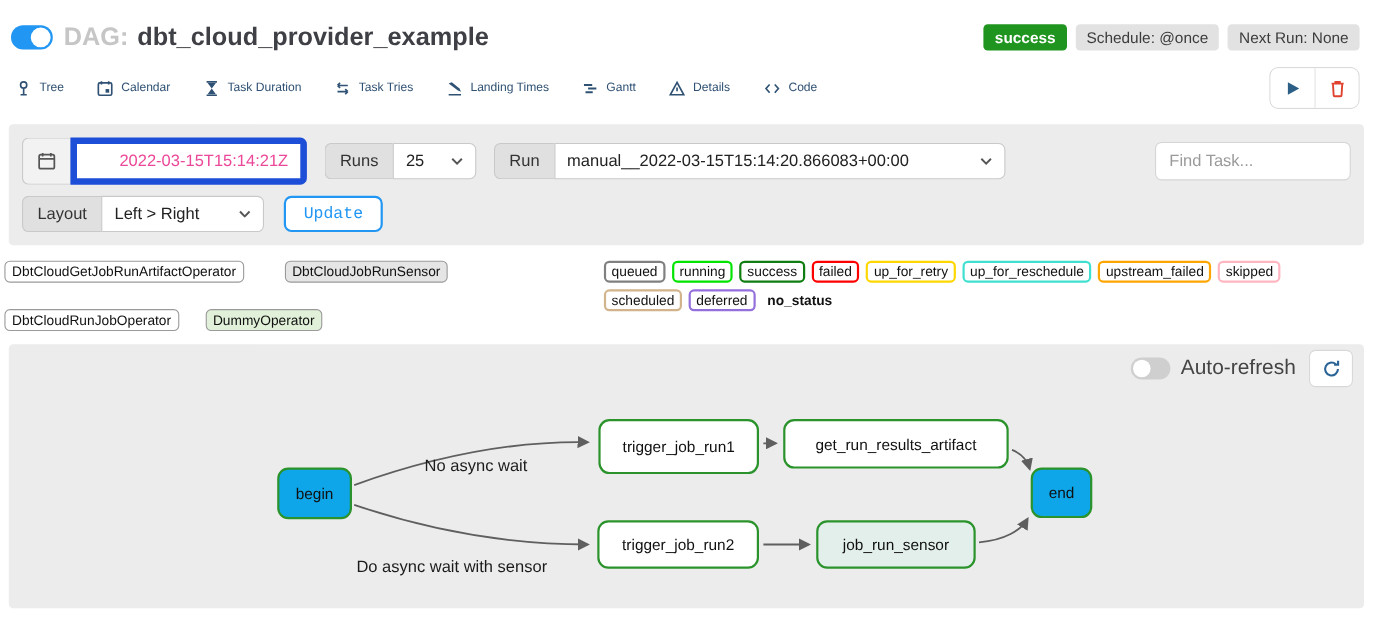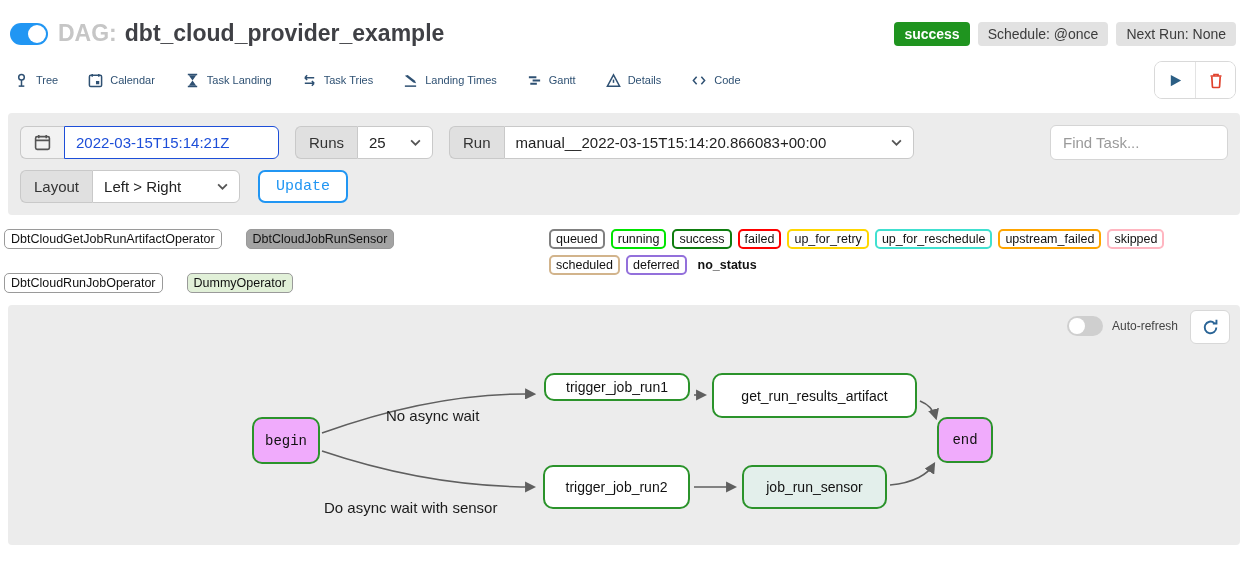--- a/index.html
+++ b/index.html
@@ -41,74 +41,74 @@
 
   
   .filter-panel { margin: 4px 8px 0; background: #ececec; border-radius: 4px; padding: 12px; }
   .frow { display: flex; align-items: center; }
   .frow + .frow { margin-top: 10px; }
   .igroup { display: flex; align-items: stretch; margin-right: 16px; }
   .addon { background: #e0e0e0; border: 1px solid #c9c9c9; border-right: none;
     border-radius: 6px 0 0 6px; padding: 7px 13px; font-size: 15px; color: #333;
     display: flex; align-items: center; }
   .addon.btnlike { background: #f2f2f2; cursor: pointer; }
-  .tinput { border: 1px solid #1d4ed8; border-radius: 0 6px 6px 0; padding: 7px 11px;
-    font-size: 15px; color: #1d4ed8; background: #fff; outline: none;
-    font-family: "Liberation Sans", sans-serif; }
+  .tinput { border: 6px solid #1d4ed8; border-radius: 0 6px 6px 0; padding: 7px 11px;
+    font-size: 15px; color: #ec4899; background: #fff; outline: none;
+    font-family: "Liberation Sans", sans-serif; text-align: right; }
   .selbox { border: 1px solid #c9c9c9; border-radius: 0 6px 6px 0; padding: 7px 11px;
     font-size: 15px; color: #222; background: #fff; display: flex; align-items: center;
     gap: 14px; cursor: pointer; white-space: nowrap; }
   .selbox .chev { margin-left: auto; }
   .find-task { margin-left: auto; width: 178px; border: 1px solid #d5d5d5;
     border-radius: 6px; padding: 8px 12px; font-size: 15px; background: #fff;
     outline: none; font-family: "Liberation Sans", sans-serif; }
   .find-task::placeholder { color: #9a9a9a; }
   .update-btn { margin-left: 2px; border: 2px solid #2196f3; color: #2196f3;
     background: #fff; border-radius: 7px; padding: 6px 16px; font-size: 15px;
     cursor: pointer; font-family: Liberation Mono, monospace; }
 
   
   .legend { margin: 14px 8px 0 4px; display: flex; align-items: flex-start; }
   .op-col { width: 545px; display: flex; flex-wrap: wrap; gap: 24px; }
   .st-col { flex: 1; display: flex; flex-wrap: wrap; gap: 6px 6px; align-items: center; }
   .lbadge { font-size: 12.5px; color: #111; border-radius: 5px; padding: 2px 6px;
     white-space: nowrap; }
   .op-badge { border: 1px solid #9a9a9a; background: #fff; }
-  .op-sensor { background: #a3a3a3; }
+  .op-sensor { background: #e5e5e5; margin-left: 13px; }
   .op-dummy  { background: #e1f0d8; }
   .st-badge { border: 2px solid #808080; background: #fff; padding: 1px 5px; }
   .st-queued { border-color: #808080; }
   .st-running { border-color: #00e400; }
   .st-success { border-color: #0f7d0f; }
   .st-failed { border-color: #ff0000; }
   .st-retry { border-color: #ffd700; }
   .st-resched { border-color: #40e0d0; }
   .st-upfail { border-color: #ffa500; }
   .st-skipped { border-color: #ffb6c1; }
   .st-scheduled { border-color: #d2b48c; }
   .st-deferred { border-color: #9370db; }
   .st-none { border: none; padding: 3px 5px; font-weight: bold; }
 
   
   .graph-panel { margin: 12px 8px 8px; background: #ececec; border-radius: 4px;
     height: 240px; position: relative; overflow: hidden; }
   .auto-refresh { position: absolute; top: 11px; right: 62px; display: flex;
-    align-items: center; gap: 9px; font-size: 12px; color: #444; }
+    align-items: center; gap: 9px; font-size: 19px; color: #444; }
   .refresh-btn { position: absolute; top: 5px; right: 10px; width: 40px; height: 34px;
     background: #fff; border: 1px solid #d8d8d8; border-radius: 6px; display: flex;
     align-items: center; justify-content: center; cursor: pointer; }
   .edges { position: absolute; left: 0; top: 0; }
   .node { position: absolute; border: 2.5px solid #2b932b; border-radius: 10px;
     display: flex; align-items: center; justify-content: center; font-size: 14px;
     color: #111; cursor: pointer; background: #fff; }
-  .node-green { background: #f0abfc; font-family: Liberation Mono, monospace; }
+  .node-green { background: #0ea5e9; }
   .node-teal  { background: #e3efeb; }
   .edge-label { position: absolute; font-size: 15px; color: #1b1b1b; white-space: nowrap; }
   #n-begin  { left: 244px; top: 112px; width: 68px;  height: 47px; }
-  #n-run1   { left: 536px; top: 68px;  width: 146px; height: 28px; }
+  #n-run1   { left: 536px; top: 68px;  width: 146px; height: 50px; }
   #n-art    { left: 704px; top: 68px;  width: 205px; height: 45px; }
   #n-end    { left: 929px; top: 112px; width: 56px;  height: 46px; }
   #n-run2   { left: 535px; top: 160px; width: 147px; height: 44px; }
   #n-sensor { left: 734px; top: 160px; width: 145px; height: 44px; }
   #elabel1 { left: 378px; top: 102px; }
   #elabel2 { left: 316px; top: 194px; }
 </style>
 </head>
 <body>
 
@@ -139,21 +139,21 @@
         <path d="M4.5 1v3M11.5 1v3"></path>
         <rect class="fillicon" x="8.5" y="8.5" width="3.5" height="3.5"></rect>
       </svg>
     <span>Calendar</span>
   </div>
   <div class="tab">
     <svg width="15" height="15" viewBox="0 0 16 16">
         <path d="M3 1.5h10M3 14.5h10"></path>
         <path class="fillicon" d="M4 2.5h8L8 8 4 2.5zM4 13.5h8L8 8l-4 5.5z"></path>
       </svg>
-    <span>Task Landing</span>
+    <span>Task Duration</span>
   </div>
   <div class="tab">
     <svg width="15" height="15" viewBox="0 0 16 16">
         <path d="M13 5H3M3 5l2.5-2.5M3 5l2.5 2.5M3 11h10M13 11l-2.5-2.5M13 11l-2.5 2.5"></path>
       </svg>
     <span>Task Tries</span>
   </div>
   <div class="tab">
     <svg width="15" height="15" viewBox="0 0 16 16">
         <path d="M2 14h12"></path>

